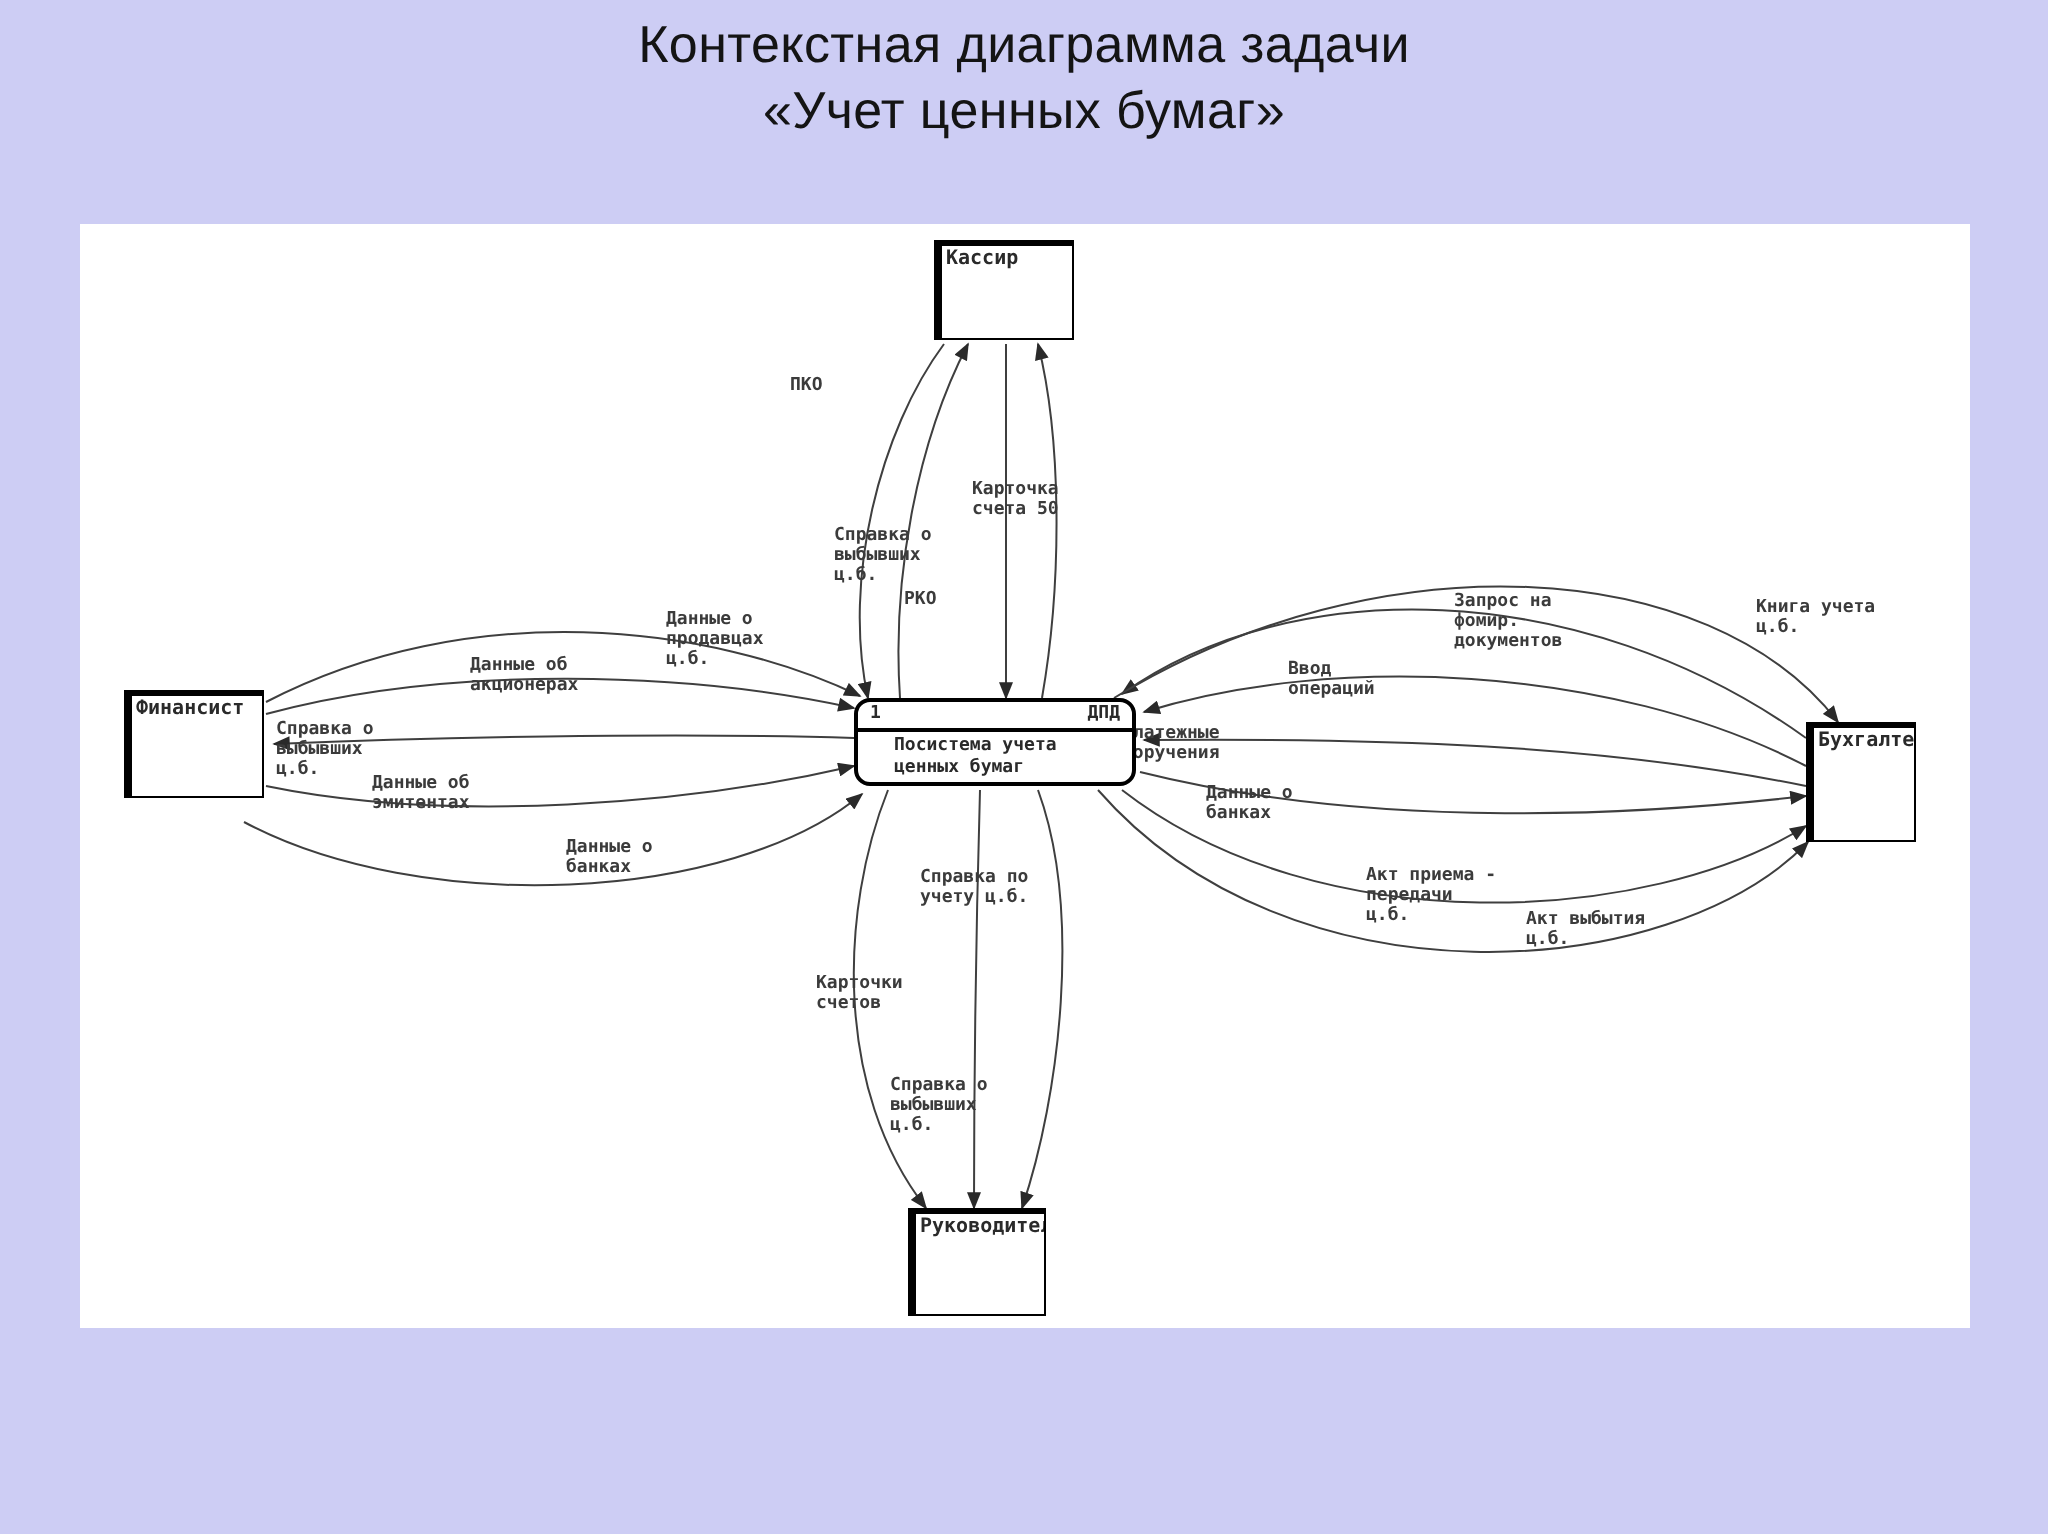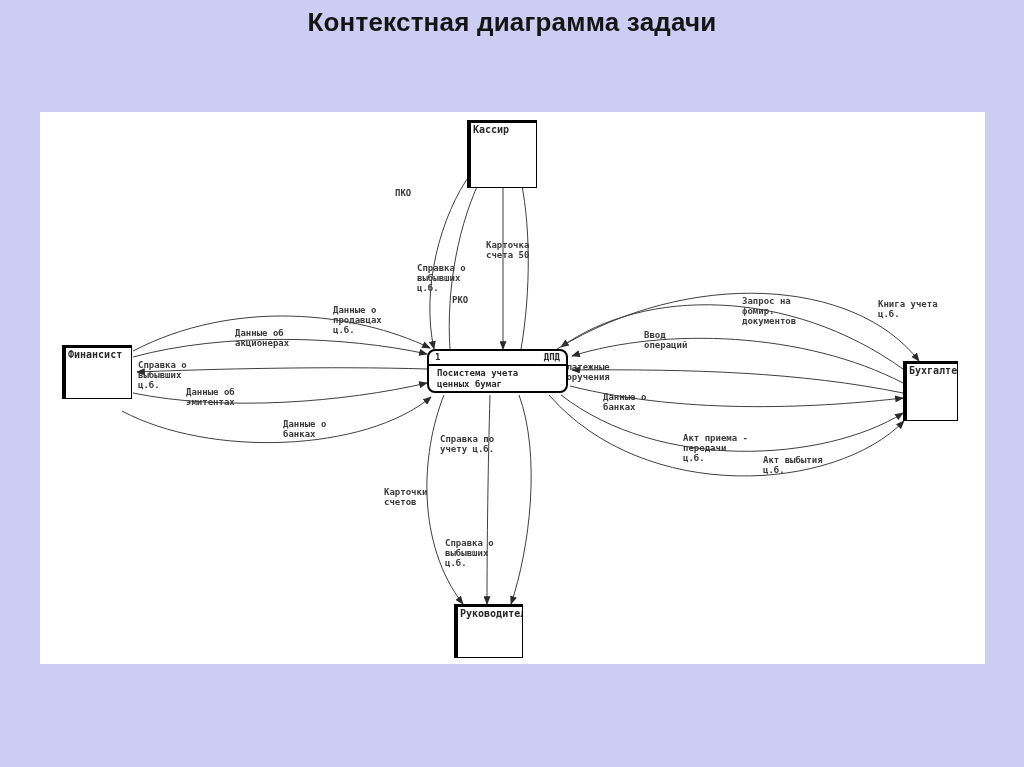--- a/index.html
+++ b/index.html
@@ -3,21 +3,21 @@
 <meta charset="utf-8">
 <style>
   html,body{margin:0;padding:0;}
   body{
     width:1024px;height:767px;overflow:hidden;position:relative;
     background:#cdcdf4;
     font-family:"Liberation Sans",sans-serif;
   }
   .slide-title{
     position:absolute;top:6px;left:0;width:100%;
-    text-align:center;font-weight:bold;font-size:26px;line-height:33px;
+    text-align:center;font-weight:normal;font-size:26px;line-height:33px;
     color:#141414;letter-spacing:0.2px;
   }
   .panel{
     position:absolute;left:40px;top:112px;width:945px;height:552px;
     background:#ffffff;
   }
   .diagram-svg{position:absolute;left:0;top:0;width:1024px;height:767px;}
   .fl{
     position:absolute;white-space:pre;
     font:bold 9px/10px "DejaVu Sans Mono",monospace;
@@ -32,27 +32,28 @@
   .proc{
     position:absolute;box-sizing:border-box;background:#ffffff;
     left:427px;top:349px;width:141px;height:44px;
     border:2px solid #000;border-radius:8px;
     font:bold 9px/11px "DejaVu Sans Mono",monospace;color:#2a2a2a;
   }
   .proc-head{
     display:flex;justify-content:space-between;align-items:center;
     height:13px;padding:0 6px;border-bottom:2px solid #000;
   }
-  .proc-body{padding:2px 8px;white-space:pre;}
+  .proc-body{padding:2px 18px;white-space:pre;}
 </style>
 </head>
 <body>
 
 <div class="slide-title">
   <div>Контекстная диаграмма задачи</div>
+  <div>«Учет ценных бумаг»</div>
 </div>
 
 <div class="panel"></div>
 
 <svg class="diagram-svg" viewBox="0 0 1024 767" xmlns="http://www.w3.org/2000/svg">
   <defs>
     <marker id="ah" viewBox="0 0 10 8" refX="9" refY="4" markerWidth="9" markerHeight="7" orient="auto">
       <path d="M0,0 L10,4 L0,8 Z" fill="#2a2a2a"></path>
     </marker>
   </defs>
@@ -91,45 +92,45 @@
 ц.б.</span>
 <span class="fl" style="left:235px;top:328px">Данные об
 акционерах</span>
 <span class="fl" style="left:138px;top:360px">Справка о
 выбывших
 ц.б.</span>
 <span class="fl" style="left:186px;top:387px">Данные об
 эмитентах</span>
 <span class="fl" style="left:283px;top:419px">Данные о
 банках</span>
-<span class="fl" style="left:742px;top:296px">Запрос на
+<span class="fl" style="left:727px;top:296px">Запрос на
 фомир.
 документов</span>
 <span class="fl" style="left:878px;top:299px">Книга учета
 ц.б.</span>
 <span class="fl" style="left:644px;top:330px">Ввод
 операций</span>
 <span class="fl" style="left:561px;top:362px">Платежные
 поручения</span>
 <span class="fl" style="left:603px;top:392px">Данные о
 банках</span>
 <span class="fl" style="left:683px;top:433px">Акт приема -
 передачи
 ц.б.</span>
 <span class="fl" style="left:763px;top:455px">Акт выбытия
 ц.б.</span>
-<span class="fl" style="left:440px;top:434px">Справка по
+<span class="fl" style="left:460px;top:434px">Справка по
 учету ц.б.</span>
-<span class="fl" style="left:384px;top:487px">Карточки
+<span class="fl" style="left:408px;top:487px">Карточки
 счетов</span>
 <span class="fl" style="left:445px;top:538px">Справка о
 выбывших
 ц.б.</span>
 
-<div class="ent" style="left:467px;top:120px;width:70px;height:68px">
+<div class="ent" style="left:467px;top:120px;width:70px;height:50px">
   <span>Кассир</span>
 </div>
 <div class="ent" style="left:62px;top:345px;width:70px;height:54px">
   <span>Финансист</span>
 </div>
 <div class="ent" style="left:903px;top:361px;width:55px;height:60px">
   <span>Бухгалтер</span>
 </div>
 <div class="ent" style="left:454px;top:604px;width:69px;height:54px">
   <span>Руководитель</span>

